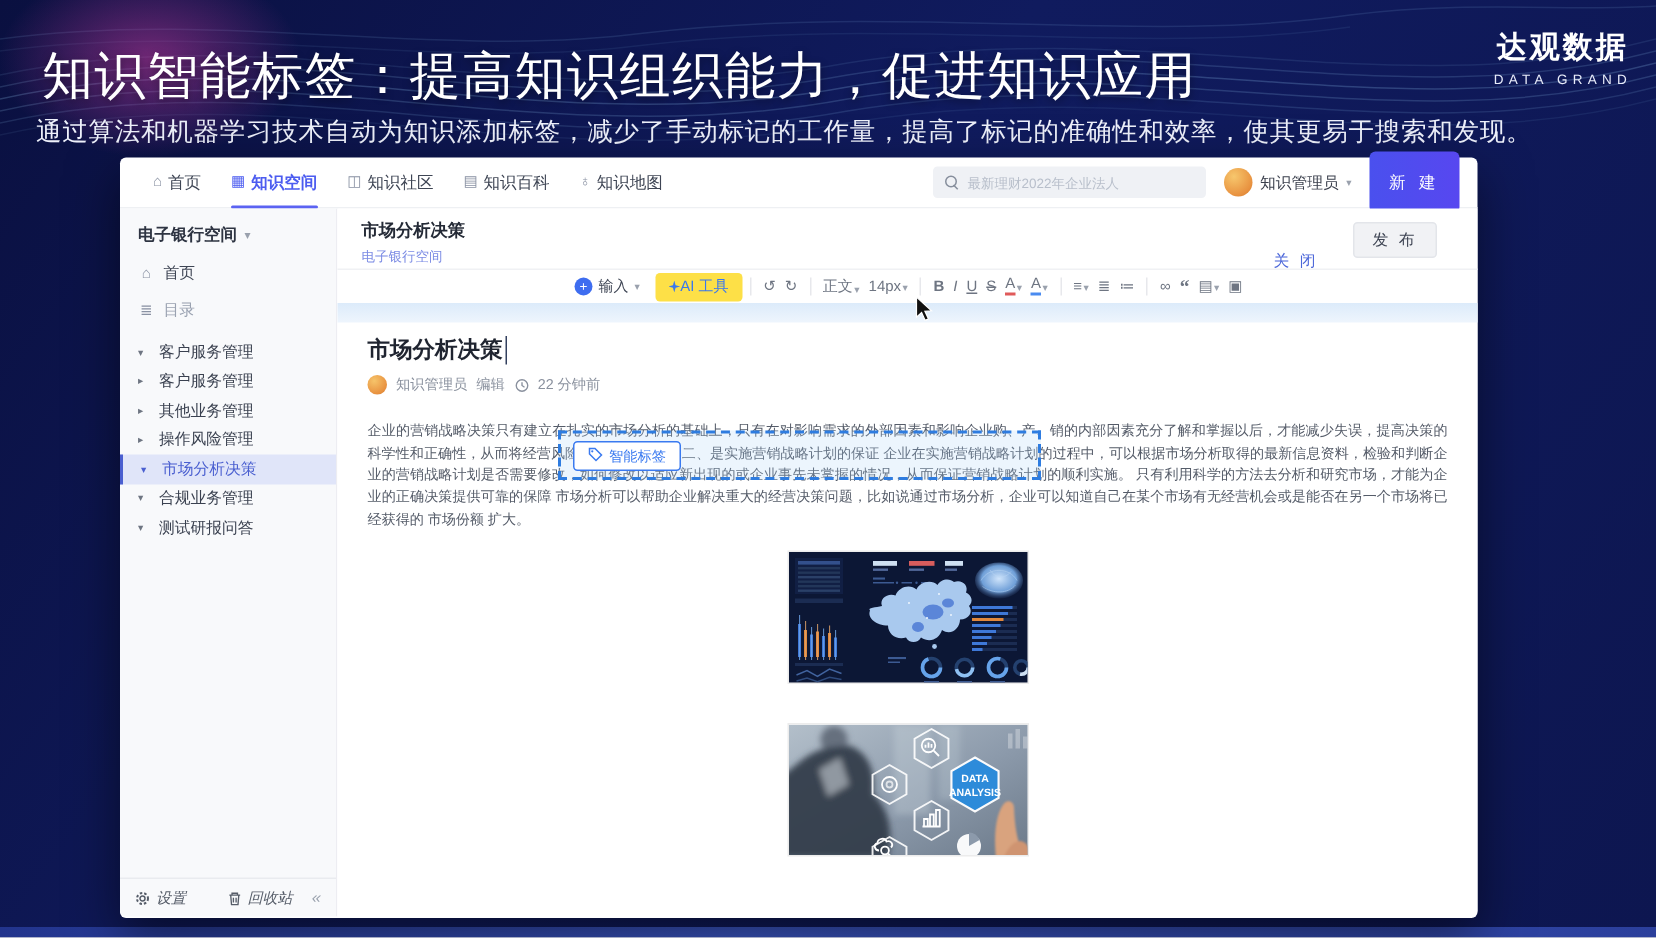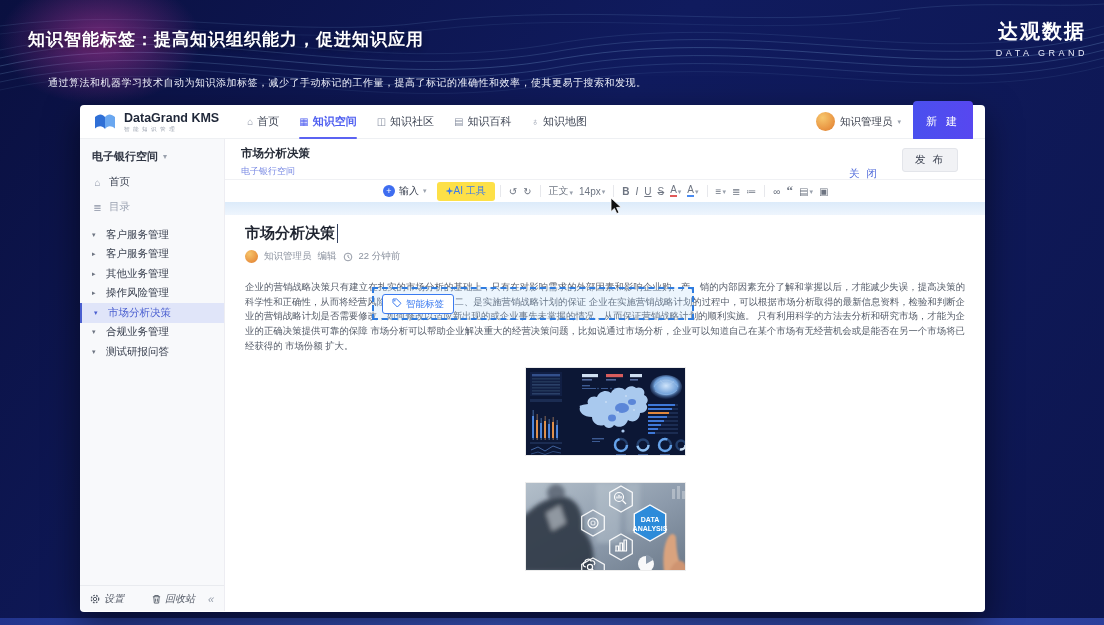--- a/index.html
+++ b/index.html
@@ -7,23 +7,23 @@
   body { font-family:"Liberation Sans","DejaVu Sans",sans-serif; overflow:hidden; }
   .slide { position:relative; width:1104px; height:625px; overflow:hidden;
            background:linear-gradient(125deg,#0a1040 0%,#101b5e 45%,#0d1650 100%); }
   .waves { position:absolute; top:0; left:0; z-index:0; }
   .glow { position:absolute; left:-40px; top:-50px; width:280px; height:180px; z-index:0;
           background:radial-gradient(closest-side, rgba(216,62,168,.50), rgba(216,62,168,0) 72%); }
   .bottom-bar { position:absolute; left:0; right:0; bottom:0; height:7px; z-index:1;
           background:linear-gradient(90deg,#22348c,#3a55c2 45%,#2b3f9b); }
 
   .slide-title { position:absolute; left:28px; top:28px; z-index:2; color:#ffffff;
-          font-size:17px; font-weight:bold; letter-spacing:1px; text-shadow:0 2px 6px rgba(0,0,0,.4); }
-  .slide-sub { position:absolute; left:48px; top:76px; z-index:2; color:#eef1fb;
-          font-size:10px; letter-spacing:.5px; }
+          font-size:34px; font-weight:normal; letter-spacing:1px; text-shadow:0 2px 6px rgba(0,0,0,.4); }
+  .slide-sub { position:absolute; left:24px; top:76px; z-index:2; color:#eef1fb;
+          font-size:17px; letter-spacing:.5px; }
   .brand { position:absolute; right:16px; top:18px; z-index:2; text-align:center; color:#fff; }
   .brand-cn { font-size:20px; font-weight:bold; letter-spacing:2px; }
   .brand-en { font-size:9px; letter-spacing:3.5px; margin-top:3px; color:#e8ecfa; }
 
   
   .app { position:absolute; left:80px; top:105px; width:905px; height:507px; z-index:3;
          background:#fff; border-radius:4px; box-shadow:0 12px 34px rgba(0,0,0,.5); font-size:11px; }
 
   .nav { height:34px; display:flex; align-items:center; padding:0 12px; border-bottom:1px solid #eef0f3; }
   .logo { display:flex; align-items:center; gap:6px; margin-right:18px; }
@@ -143,30 +143,20 @@
   <div class="slide-sub">通过算法和机器学习技术自动为知识添加标签，减少了手动标记的工作量，提高了标记的准确性和效率，使其更易于搜索和发现。</div>
 
   <div class="brand">
     <div class="brand-cn">达观数据</div>
     <div class="brand-en">DATA GRAND</div>
   </div>
 
   <div class="app">
 
     <div class="nav">
-      <div class="logo">
-        <svg width="26" height="20" viewBox="0 0 26 20">
-          <path d="M3 5 C6.5 1.5 10.5 1.5 13 5 L13 17 C10.5 13.5 6.5 13.5 3 16.5 Z" fill="#2f6fd6"></path>
-          <path d="M23 5 C19.5 1.5 15.5 1.5 13 5 L13 17 C15.5 13.5 19.5 13.5 23 16.5 Z" fill="#6aa7f0"></path>
-        </svg>
-        <div>
-          <div class="logo-title">DataGrand KMS</div>
-          <div class="logo-tag">智 能 知 识 管 理</div>
-        </div>
-      </div>
       <div class="nav-items" id="nav-items">
           <div class="nav-item">
             <span class="nic">⌂</span>
             <span>首页</span>
           </div>
           <div class="nav-item active">
             <span class="nic">▦</span>
             <span>知识空间</span>
           </div>
           <div class="nav-item">
@@ -176,20 +166,24 @@
           <div class="nav-item">
             <span class="nic">▤</span>
             <span>知识百科</span>
           </div>
           <div class="nav-item">
             <span class="nic">♁</span>
             <span>知识地图</span>
           </div>
         </div>
       <div class="nav-right">
+        <div class="search">
+          <span class="mag"></span>
+          <input placeholder="最新理财2022年企业法人" style="">
+        </div>
         <div class="user">
           <span class="avatar"></span>
           <span>知识管理员</span>
           <span class="caret">▾</span>
         </div>
         <button class="new-btn">新 建</button>
       </div>
     </div>
 
     <div class="main">

